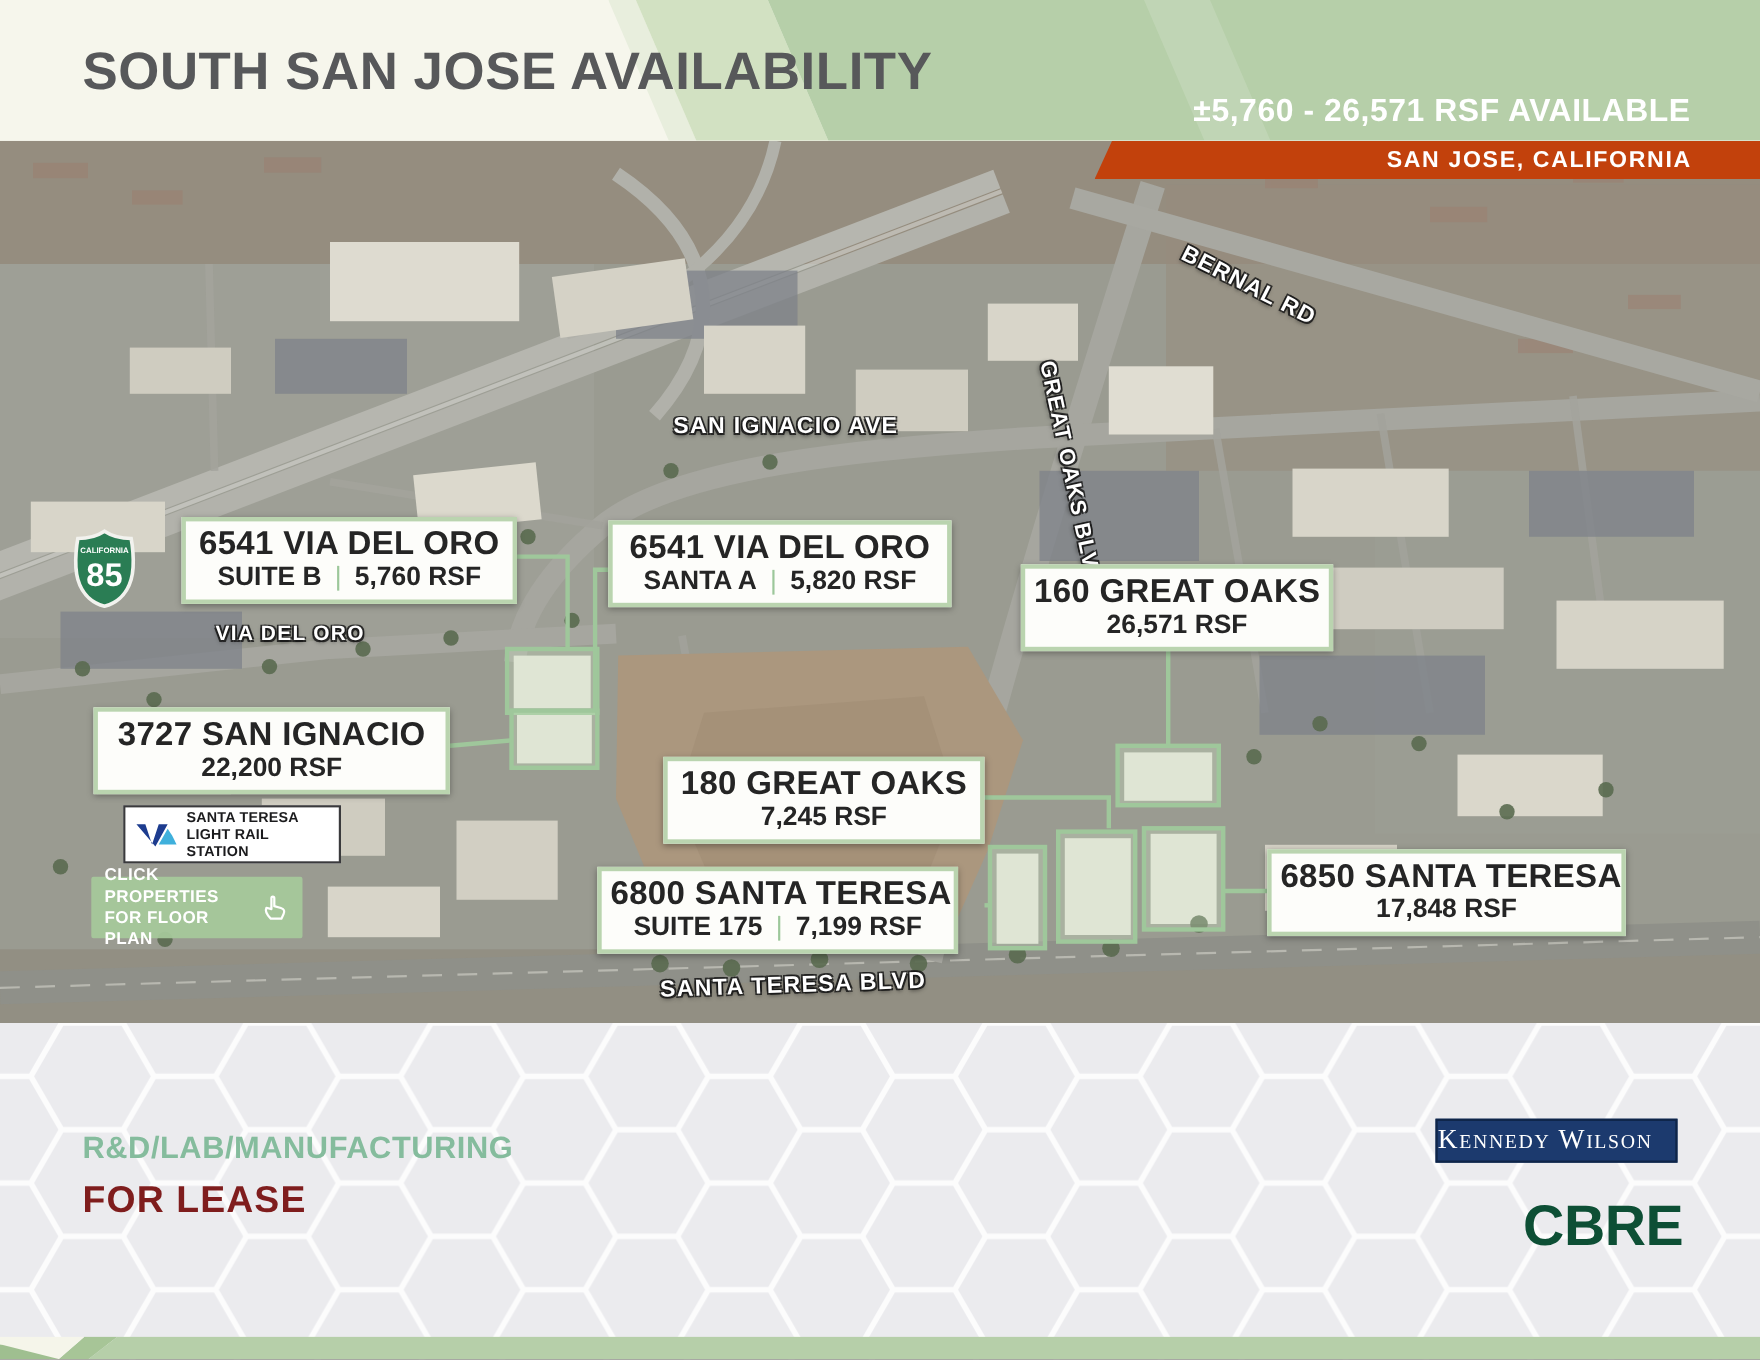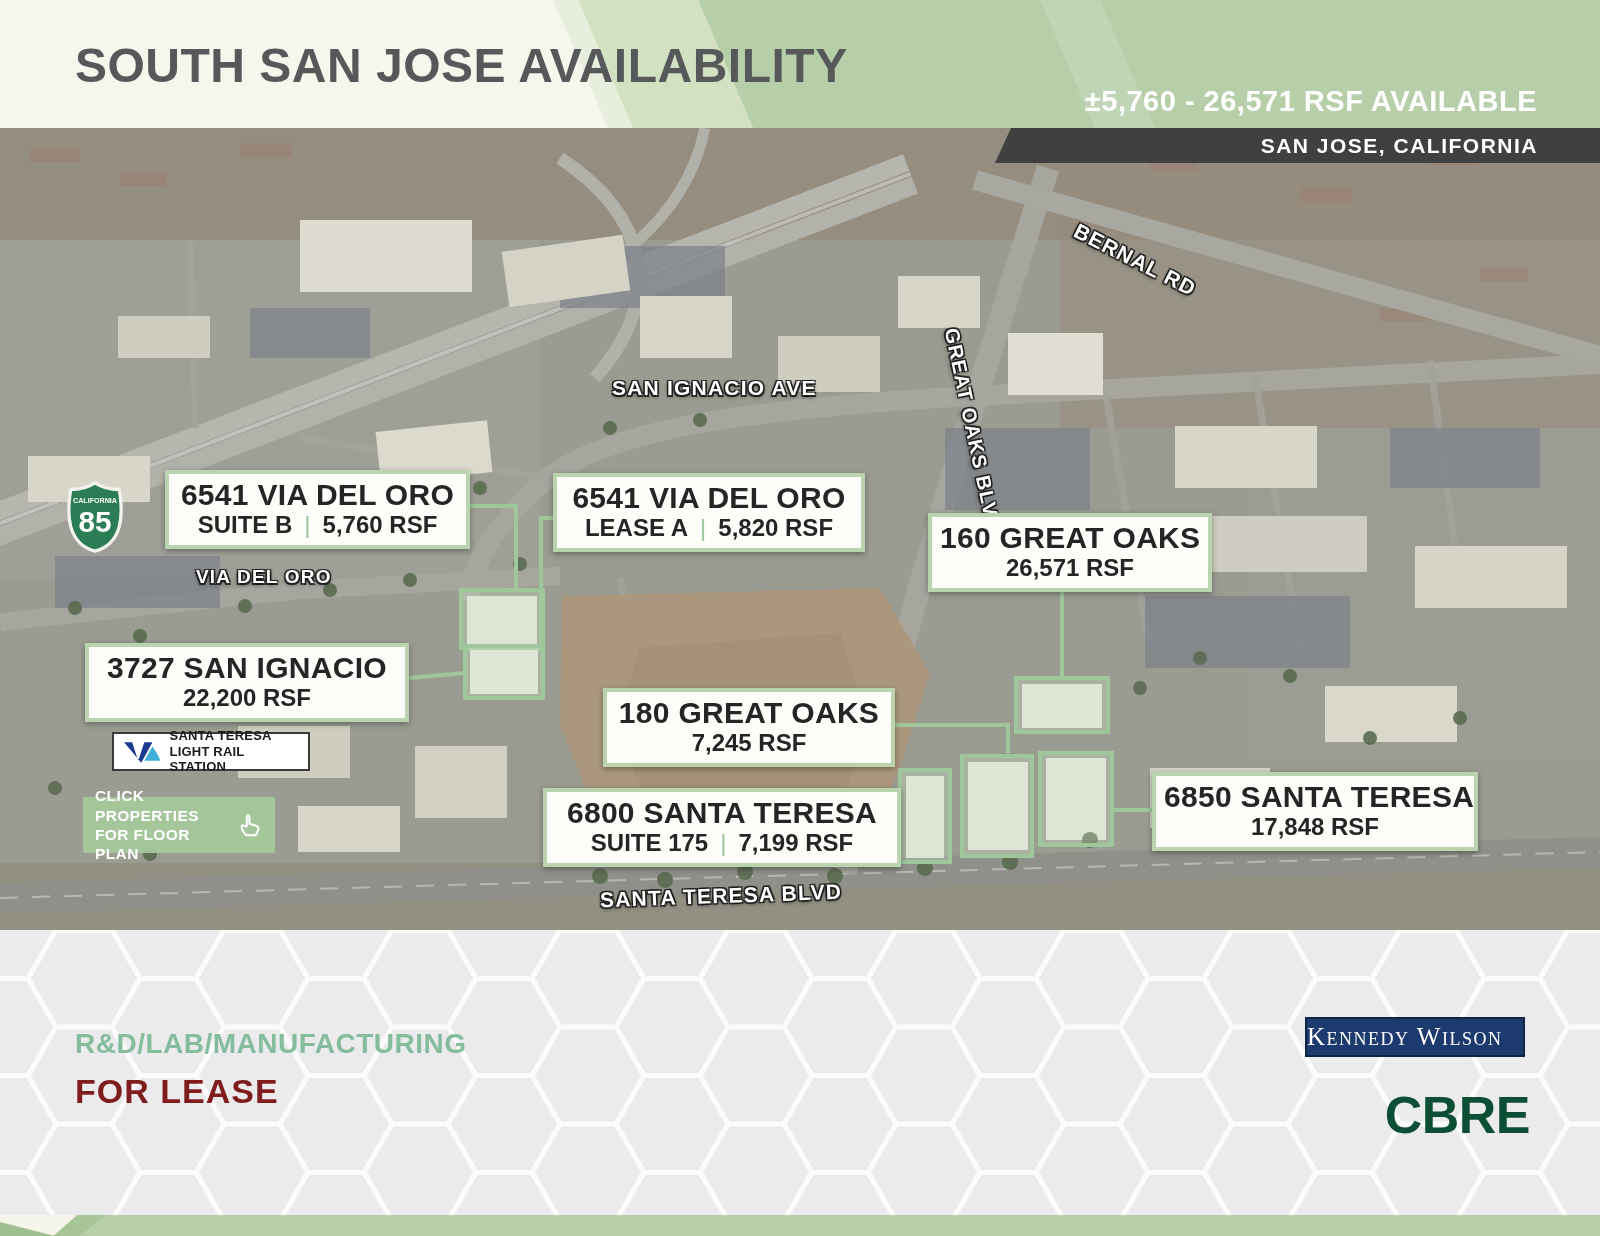--- a/index.html
+++ b/index.html
@@ -16,21 +16,21 @@
   .hdr-sheen  { background:rgba(255,255,255,.14); clip-path:polygon(1040px 0,1100px 0,1155px 128px,1095px 128px); }
   .hdr-title { position:absolute; left:75px; top:38px; font-size:48px; font-weight:800;
                color:#57585a; letter-spacing:.5px; white-space:nowrap; }
   .hdr-avail { position:absolute; right:63px; top:66px; font-size:29px; font-weight:800;
                color:#ffffff; letter-spacing:.5px; white-space:nowrap;margin-top:19px; }
 
   
   .map { position:absolute; top:128px; left:0; width:1600px; height:802px; background:#9a9b91; overflow:hidden; }
   .map-art { position:absolute; top:0; left:0; }
 
-  .loc-band { position:absolute; top:0; left:995px; width:605px; height:35px; background:#404040;
+  .loc-band { position:absolute; top:0; left:995px; width:605px; height:35px; background:#c2410c;
               clip-path:polygon(16px 0,100% 0,100% 100%,0 100%); z-index:5;
               display:flex; align-items:center; justify-content:flex-end; padding-right:62px; }
   .loc-band span { color:#fff; font-weight:700; font-size:21px; letter-spacing:1.5px; }
 
   .rlabel { position:absolute; color:#fff; font-weight:800; white-space:nowrap; letter-spacing:1.2px; z-index:3;
             text-shadow:-1.5px -1.5px 0 rgba(25,25,25,.85), 1.5px -1.5px 0 rgba(25,25,25,.85),
                         -1.5px 1.5px 0 rgba(25,25,25,.85), 1.5px 1.5px 0 rgba(25,25,25,.85),
                         0 2px 4px rgba(0,0,0,.55); }
   .rl-bernal   { left:1068px; top:120px; font-size:21px; transform:rotate(27deg); }
   .rl-ignacio  { left:612px;  top:248px; font-size:21px; }
@@ -43,24 +43,24 @@
   .plabel { position:absolute; background:#fdfdfa; border:4px solid #bad4af; z-index:4;
             box-shadow:0 2px 6px rgba(0,0,0,.35); text-align:center; padding:5px 8px 7px; }
   .pl-name { font-size:30px; font-weight:800; color:#252525; letter-spacing:.3px; line-height:1.05; white-space:nowrap; }
   .pl-sub  { font-size:24px; font-weight:800; color:#252525; margin-top:1px; line-height:1.1; white-space:nowrap; }
   .pl-div  { color:#9cc79a; font-weight:400; margin:0 12px; }
   .pl-1 { left:165px;  top:342px; width:305px; }
   .pl-2 { left:553px;  top:345px; width:312px; }
   .pl-3 { left:928px;  top:385px; width:284px; }
   .pl-4 { left:85px;   top:515px; width:324px; }
   .pl-5 { left:603px;  top:560px; width:292px; }
-  .pl-6 { left:543px;  top:660px; width:358px; }
+  .pl-6 { left:543px;  top:660px; width:328px; }
   .pl-7 { left:1152px; top:644px; width:326px; }
 
-  .transit { position:absolute; left:112px; top:604px; width:198px; height:39px; background:#fff;
+  .transit { position:absolute; left:112px; top:604px; width:198px; height:53px; background:#fff;
              border:2px solid #3a3a3c; z-index:4; display:flex; align-items:center; gap:7px; padding:4px 8px; }
   .transit-text { font-size:13px; font-weight:800; color:#1b1b1d; line-height:1.2; letter-spacing:.2px; }
 
   .cta { position:absolute; left:83px; top:669px; width:192px; height:56px; background:rgba(166,201,155,.93);
          z-index:4; display:flex; align-items:center; justify-content:space-between; padding:6px 10px 6px 12px;
          border-radius:2px; cursor:pointer; }
   .cta-text { color:#fff; font-size:15.5px; font-weight:800; letter-spacing:.4px; line-height:1.25; }
 
   
   .ftr { position:absolute; top:930px; left:0; width:1600px; height:306px; background:#ebebee; overflow:hidden; }
@@ -243,21 +243,21 @@
         <text x="30" y="47" text-anchor="middle" font-size="27" font-weight="bold" fill="#fff" font-family="Liberation Sans, sans-serif">85</text>
       </svg>
     </div>
 
     <div class="plabel pl-1">
       <div class="pl-name">6541 VIA DEL ORO</div>
       <div class="pl-sub"><span>SUITE B</span><span class="pl-div">|</span><span>5,760 RSF</span></div>
     </div>
     <div class="plabel pl-2">
       <div class="pl-name">6541 VIA DEL ORO</div>
-      <div class="pl-sub"><span>LEASE A</span><span class="pl-div">|</span><span>5,820 RSF</span></div>
+      <div class="pl-sub"><span>SANTA A</span><span class="pl-div">|</span><span>5,820 RSF</span></div>
     </div>
     <div class="plabel pl-3">
       <div class="pl-name">160 GREAT OAKS</div>
       <div class="pl-sub">26,571 RSF</div>
     </div>
     <div class="plabel pl-4">
       <div class="pl-name">3727 SAN IGNACIO</div>
       <div class="pl-sub">22,200 RSF</div>
     </div>
     <div class="plabel pl-5">

